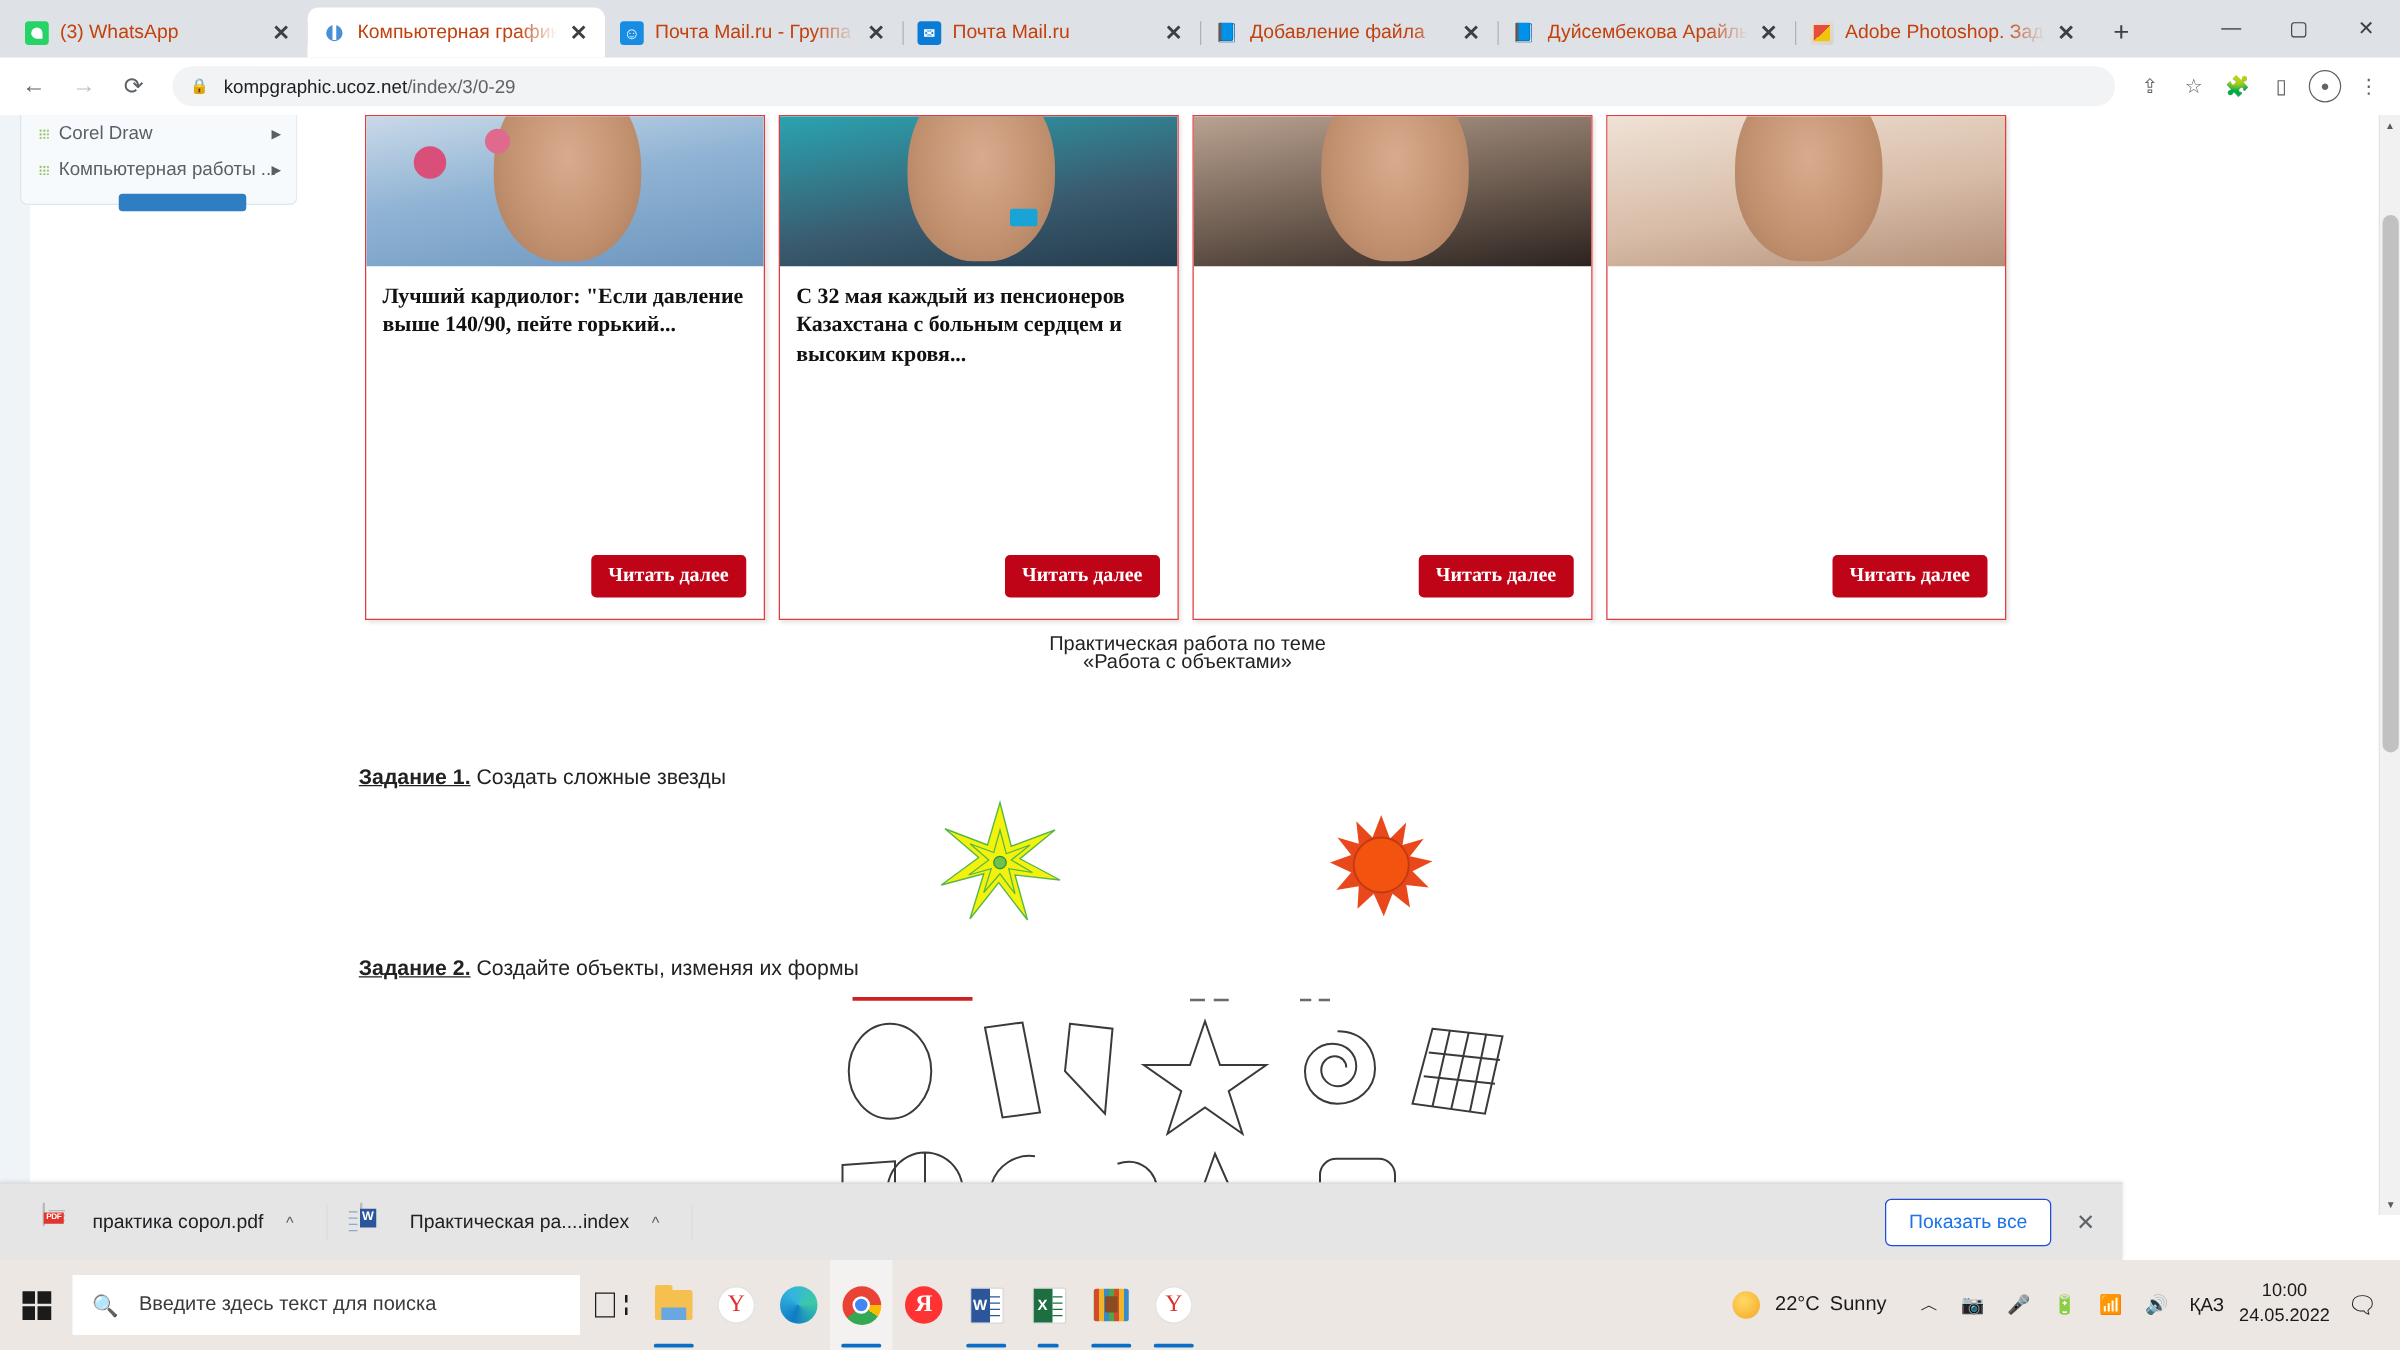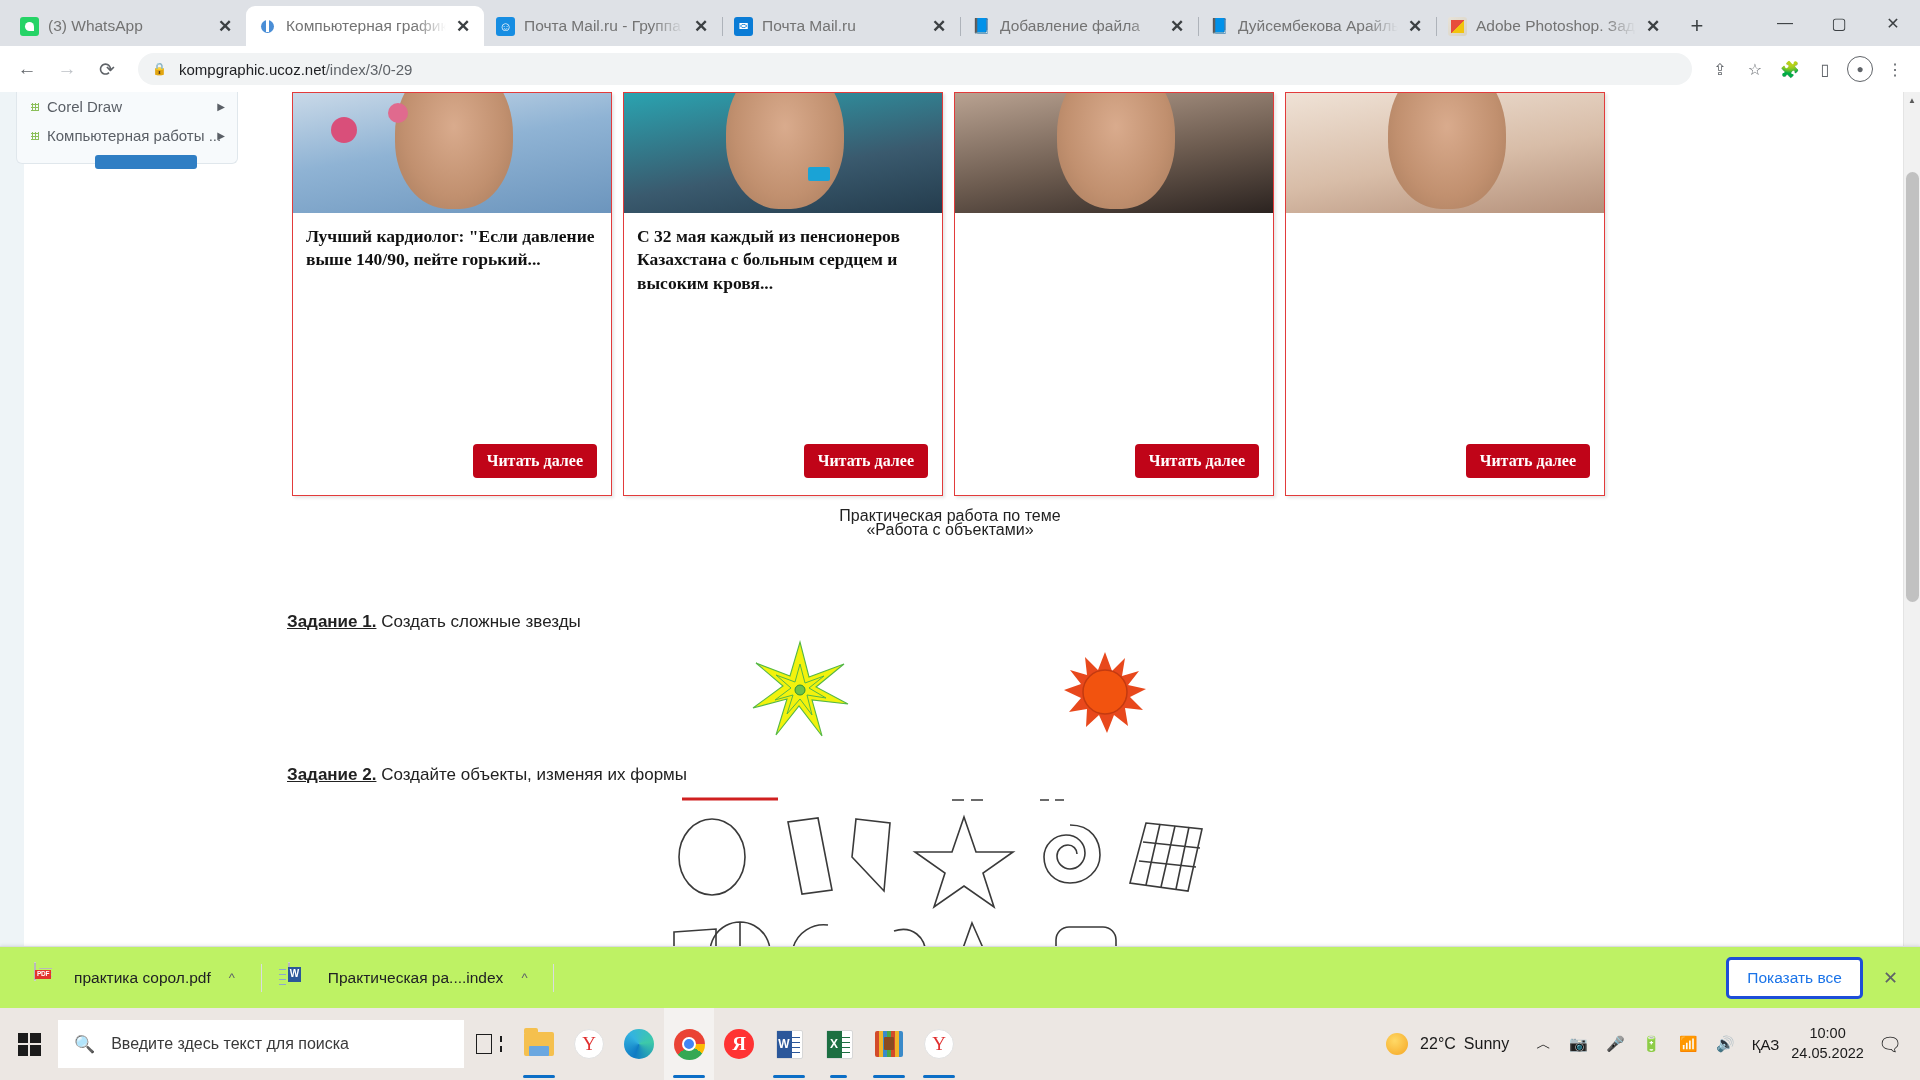--- a/index.html
+++ b/index.html
@@ -26,21 +26,21 @@
     background: transparent;
   }
   .tab.active { background: #ffffff; }
   .tab .favicon {
     width: 19px; height: 19px; flex: 0 0 19px; margin-right: 9px;
     border-radius: 3px; display: flex; align-items: center;
     justify-content: center; font-size: 11px; color: #fff; font-weight: bold;
     overflow: hidden; position: relative;
   }
   .tab .tabtitle {
-    flex: 1 1 auto; font-size: 15.5px; color: #737373;
+    flex: 1 1 auto; font-size: 15.5px; color: #c2410c;
     white-space: nowrap; overflow: hidden;
     -webkit-mask-image: linear-gradient(to right, #000 80%, transparent 100%);
     mask-image: linear-gradient(to right, #000 80%, transparent 100%);
   }
   .tab .tabclose {
     width: 22px; height: 22px; flex: 0 0 22px; margin-left: 6px;
     display: flex; align-items: center; justify-content: center;
     font-size: 17px; color: #3c4043; font-weight: 600;
   }
   .tab .sep {
@@ -209,22 +209,22 @@
     font-size: 8px; color: #5a5a5a;
   }
   .vscroll .down { position:absolute; bottom:0; width:17px; }
   .vscroll .thumb {
     position: absolute; top: 80px; left: 2px; width: 13px; height: 430px;
     background: #c1c1c1; border-radius: 7px;
   }
 
   
   .dlbar {
-    position: absolute; left: 0; bottom: 72px; width: 1920px; height: 62px;
-    background: #bef264; border-top: 1px solid #dadce0;
+    position: absolute; left: 0; bottom: 72px; width: 1698px; height: 62px;
+    background: #e5e5e5; border-top: 1px solid #dadce0;
     display: flex; align-items: center; padding: 0 22px;
     box-shadow: 0 -1px 3px rgba(0,0,0,.08);
   }
   .dlitem {
     display: flex; align-items: center; height: 42px; padding: 0 12px;
     margin-right: 14px; position: relative;
   }
   .dlicon { width: 26px; height: 30px; margin-right: 14px; position: relative; }
   .pdficon {
     width: 24px; height: 29px; background: #fff; border: 1.5px solid #b9b9b9;
@@ -251,21 +251,21 @@
   .docicon .ln {
     position:absolute; right:3px; height:1.3px; width:7px; background:#8fa8cc;
   }
   .dlname { font-size: 15.5px; color: #202124; white-space: nowrap; }
   .dlcaret { margin-left: 18px; font-size: 13px; color: #5f6368; }
   .dlsep { width: 1px; height: 28px; background: #dadce0; margin-right: 14px; }
   .dlshowall {
     margin-left: auto; display:flex; align-items:center;
   }
   .showallbtn {
-    border: 3px solid #1d4ed8; border-radius: 5px; padding: 9px 18px;
+    border: 1px solid #1d4ed8; border-radius: 5px; padding: 9px 18px;
     color: #1a73e8; font-size: 15.5px; background: #fff;
   }
   .dlclose { margin-left: 20px; font-size: 18px; color: #5f6368; }
 
   
   .taskbar {
     position: absolute; left: 0; bottom: 0; width: 1920px; height: 72px;
     background: #ece7e3;
     display: flex; align-items: center;
   }

